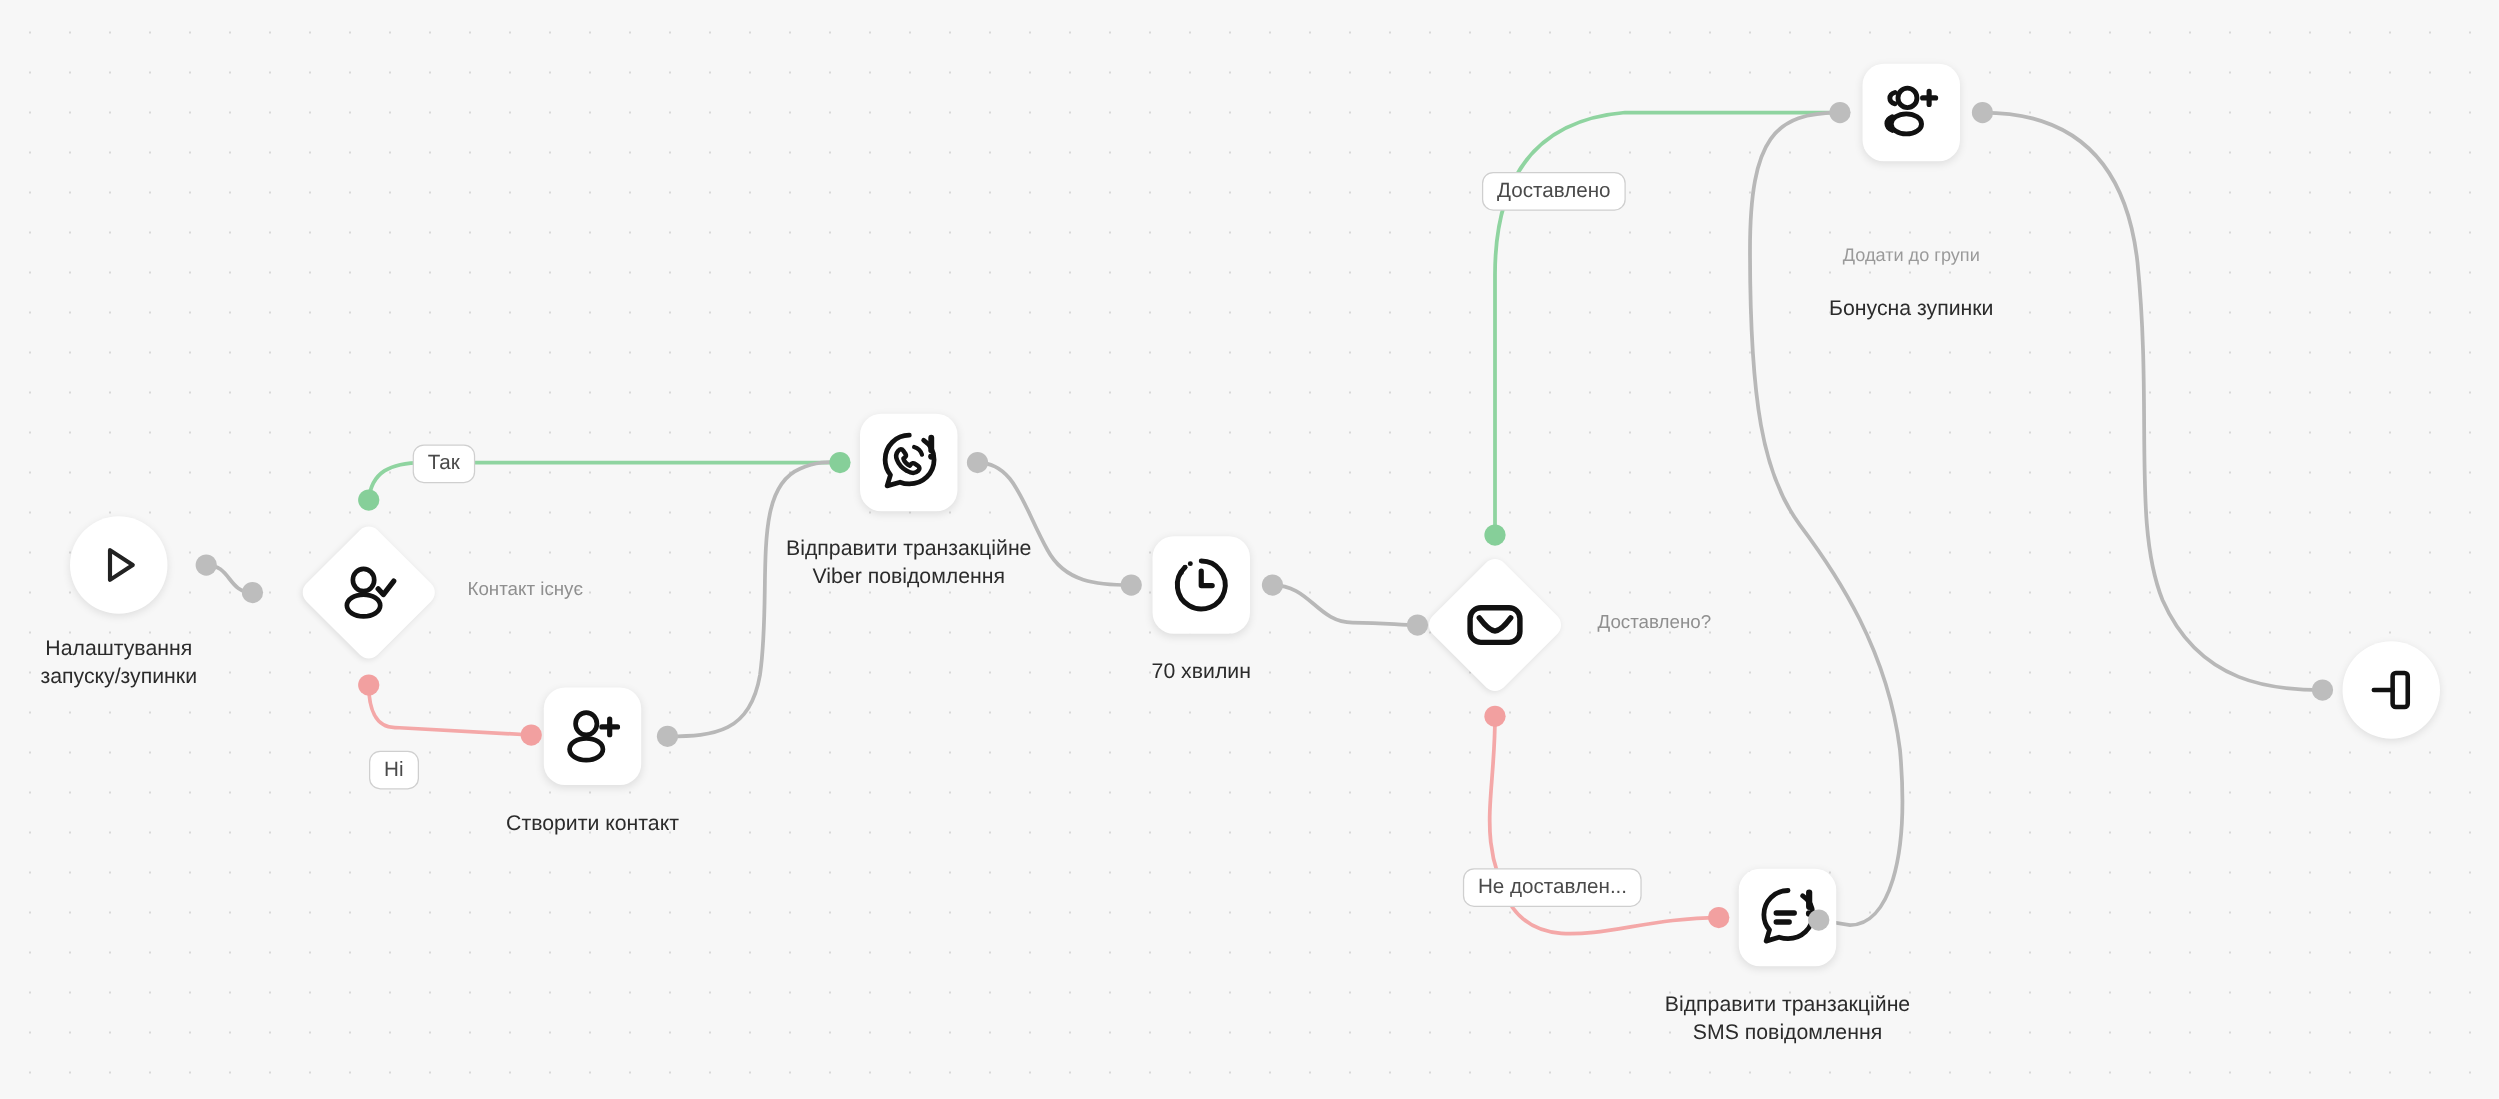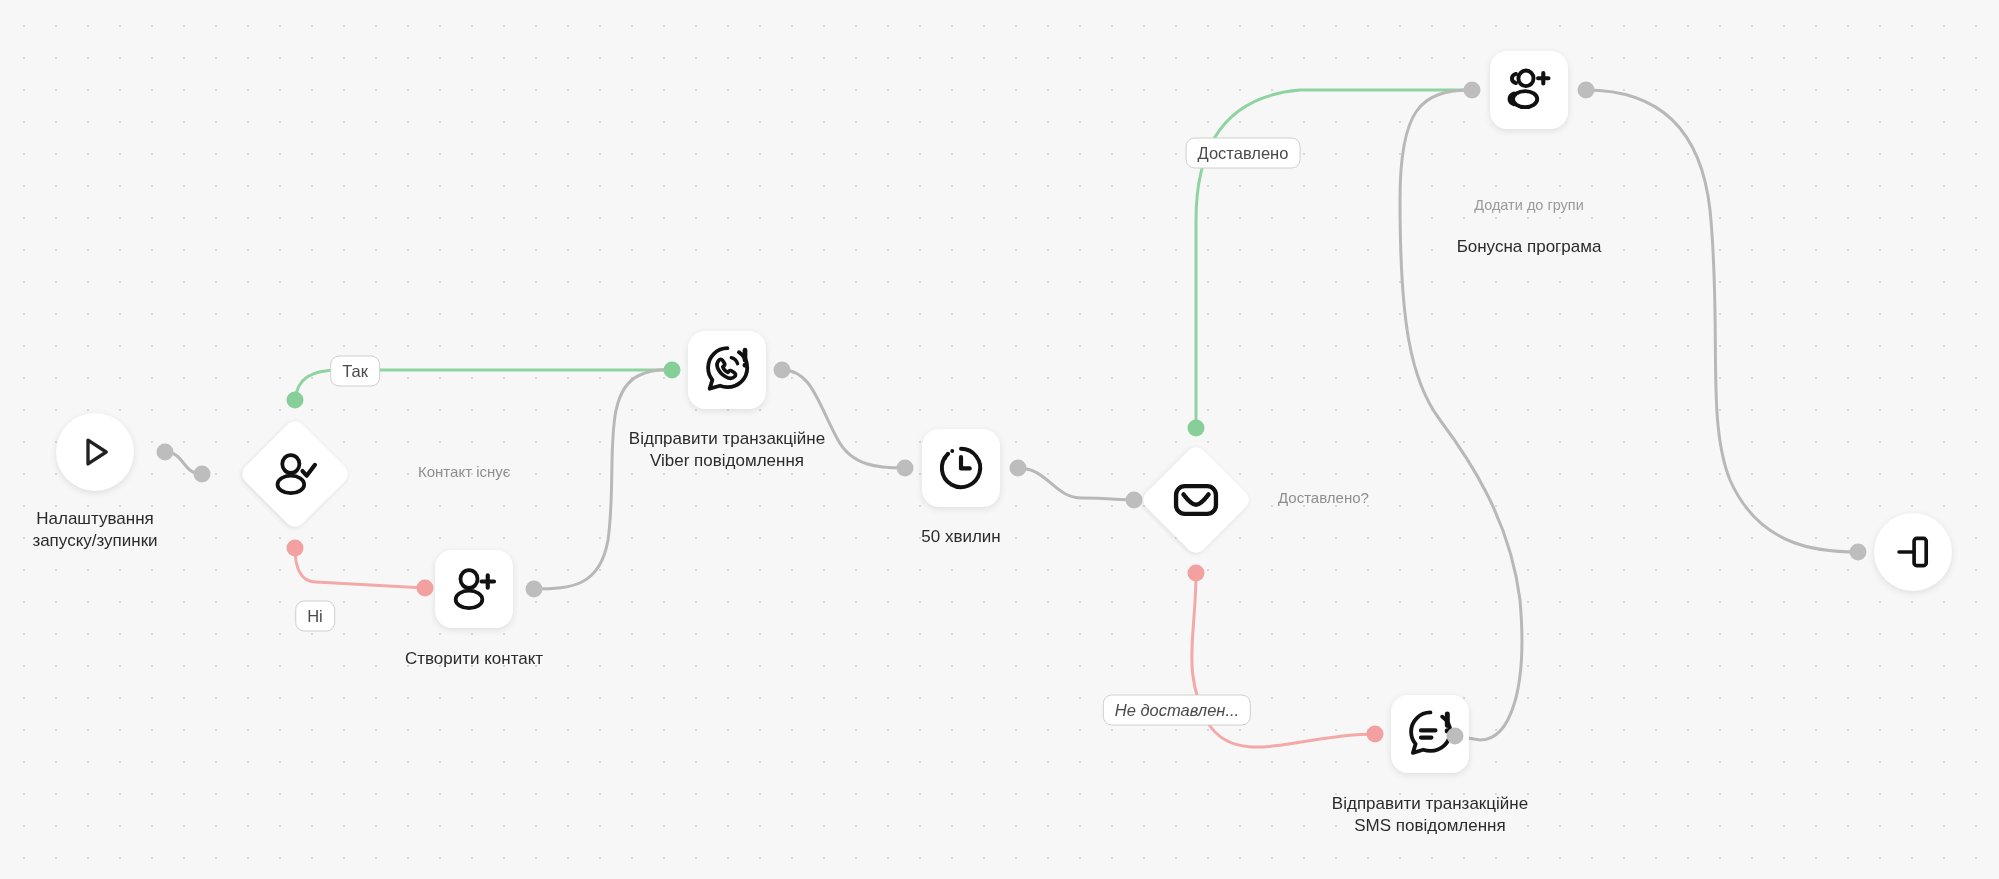--- a/index.html
+++ b/index.html
@@ -152,21 +152,21 @@
 
   <div class="node" style="left:239px; top:418px;">
     <div class="shape-diamond-wrap">
       <svg width="50" height="50" viewBox="0 0 24 24">
         <ellipse cx="10" cy="7.2" rx="4.1" ry="4.3" fill="none" stroke="#111" stroke-width="1.8"></ellipse>
         <ellipse cx="10" cy="17" rx="6.4" ry="4.2" fill="none" stroke="#111" stroke-width="1.8"></ellipse>
         <path d="M15.6 10.6 L17.6 12.8 L21.6 7.6" fill="none" stroke="#111" stroke-width="2" stroke-linecap="round" stroke-linejoin="round"></path>
       </svg>
     </div>
   </div>
-  <div class="caption-side" style="left:374px; top:463px;margin-left:44px;">Контакт існує</div>
+  <div class="caption-side" style="left:374px; top:463px;">Контакт існує</div>
   <div class="port port-grey" style="left:202px; top:474px;"></div>
   <div class="port port-green" style="left:295px; top:400px;"></div>
   <div class="port port-red" style="left:295px; top:548px;"></div>
 
   <div class="node" style="left:435px; top:550px;">
     <div class="shape-square">
       <svg width="50" height="50" viewBox="0 0 24 24">
         <ellipse cx="9.6" cy="7.2" rx="4.1" ry="4.3" fill="none" stroke="#111" stroke-width="1.8"></ellipse>
         <ellipse cx="9.6" cy="17" rx="6.4" ry="4.2" fill="none" stroke="#111" stroke-width="1.8"></ellipse>
         <path d="M18.6 5.4 V11.4 M15.6 8.4 H21.6" stroke="#111" stroke-width="2" stroke-linecap="round"></path>
@@ -197,21 +197,21 @@
     <div class="shape-square">
       <svg width="50" height="50" viewBox="0 0 24 24">
         <path d="M12 2.8 A9.2 9.2 0 1 1 5.6 5.4" fill="none" stroke="#111" stroke-width="1.9" stroke-linecap="round"></path>
         <circle cx="4.4" cy="7.2" r="0.95" fill="#111"></circle>
         <circle cx="5.8" cy="5.2" r="0.95" fill="#111"></circle>
         <circle cx="7.8" cy="3.8" r="0.95" fill="#111"></circle>
         <path d="M12 6.7 V12.2 H16.2" fill="none" stroke="#111" stroke-width="2" stroke-linecap="round" stroke-linejoin="round"></path>
       </svg>
     </div>
   </div>
-  <div class="caption" style="left:961px; top:526px; width:220px;">50 хвилин</div>
+  <div class="caption" style="left:961px; top:526px; width:220px;">70 хвилин</div>
   <div class="port port-grey" style="left:905px; top:468px;"></div>
   <div class="port port-grey" style="left:1018px; top:468px;"></div>
 
   <div class="node" style="left:1140px; top:444px;">
     <div class="shape-diamond-wrap">
       <svg width="52" height="52" viewBox="0 0 24 24">
         <rect x="2.8" y="5.6" width="18.4" height="12.8" rx="4" fill="none" stroke="#111" stroke-width="2"></rect>
         <path d="M6.2 9.4 C8.6 12.6 10.6 14.2 12 14.2 C13.4 14.2 15.4 12.6 17.8 9.4" fill="none" stroke="#111" stroke-width="2" stroke-linecap="round" stroke-linejoin="round"></path>
       </svg>
     </div>
@@ -227,21 +227,21 @@
         <ellipse cx="10.6" cy="6.6" rx="3.5" ry="3.6" fill="none" stroke="#111" stroke-width="1.8"></ellipse>
         <ellipse cx="10.2" cy="16.2" rx="5.6" ry="3.7" fill="none" stroke="#111" stroke-width="1.8"></ellipse>
         <path d="M6 4.6 C4.7 5 4.1 5.8 4.1 6.7 C4.1 7.6 4.7 8.4 6 8.8" fill="none" stroke="#111" stroke-width="1.8" stroke-linecap="round"></path>
         <path d="M5 13.6 C3.6 14.2 3 15.1 3 16.1 C3 17.1 3.6 18 5 18.6" fill="none" stroke="#111" stroke-width="1.8" stroke-linecap="round"></path>
         <path d="M18.6 4.2 V9 M16.2 6.6 H21" stroke="#111" stroke-width="1.9" stroke-linecap="round"></path>
       </svg>
     </div>
   </div>
   <div class="caption" style="left:1529px; top:148px; width:280px;">
     <span class="caption-sub">Додати до групи</span>
-    <span>Бонусна програма</span>
+    <span>Бонусна зупинки</span>
   </div>
   <div class="port port-grey" style="left:1472px; top:90px;"></div>
   <div class="port port-grey" style="left:1586px; top:90px;"></div>
 
   <div class="node" style="left:1391px; top:695px;">
     <div class="shape-square">
       <svg width="54" height="54" viewBox="0 0 24 24">
         <path d="M17.4 4.3 C19.6 5.8 21 8.2 21 11 C21 15.8 17 19.5 12.2 19.5 C11.1 19.5 10 19.3 9 19 L4.4 20.4 L5.6 16.4 C4.3 14.9 3.6 13.1 3.6 11 C3.6 6.2 7.5 2.4 12.2 2.4" fill="none" stroke="#111" stroke-width="1.7" stroke-linecap="round" stroke-linejoin="round"></path>
         <path d="M8 10.4 H14.4 M8 13.6 H12.6" stroke="#111" stroke-width="1.9" stroke-linecap="round"></path>
         <path d="M19.7 3.1 V8.2" stroke="#111" stroke-width="2.2" stroke-linecap="round"></path>
@@ -260,15 +260,15 @@
         <rect x="12.6" y="4.6" width="6.6" height="14.8" rx="1.4" fill="none" stroke="#111" stroke-width="2"></rect>
         <path d="M4.4 12 H12.6" stroke="#111" stroke-width="2" stroke-linecap="round"></path>
       </svg>
     </div>
   </div>
   <div class="port port-grey" style="left:1858px; top:552px;"></div>
 
   <div class="badge" style="left:355px; top:371px;">Так</div>
   <div class="badge" style="left:315px; top:616px;">Hi</div>
   <div class="badge" style="left:1243px; top:153px;">Доставлено</div>
-  <div class="badge" style="left:1177px; top:710px;font-style:italic;">Не доставлен...</div>
+  <div class="badge" style="left:1242px; top:710px;">Не доставлен...</div>
 
 </div>
 
 </body></html>

